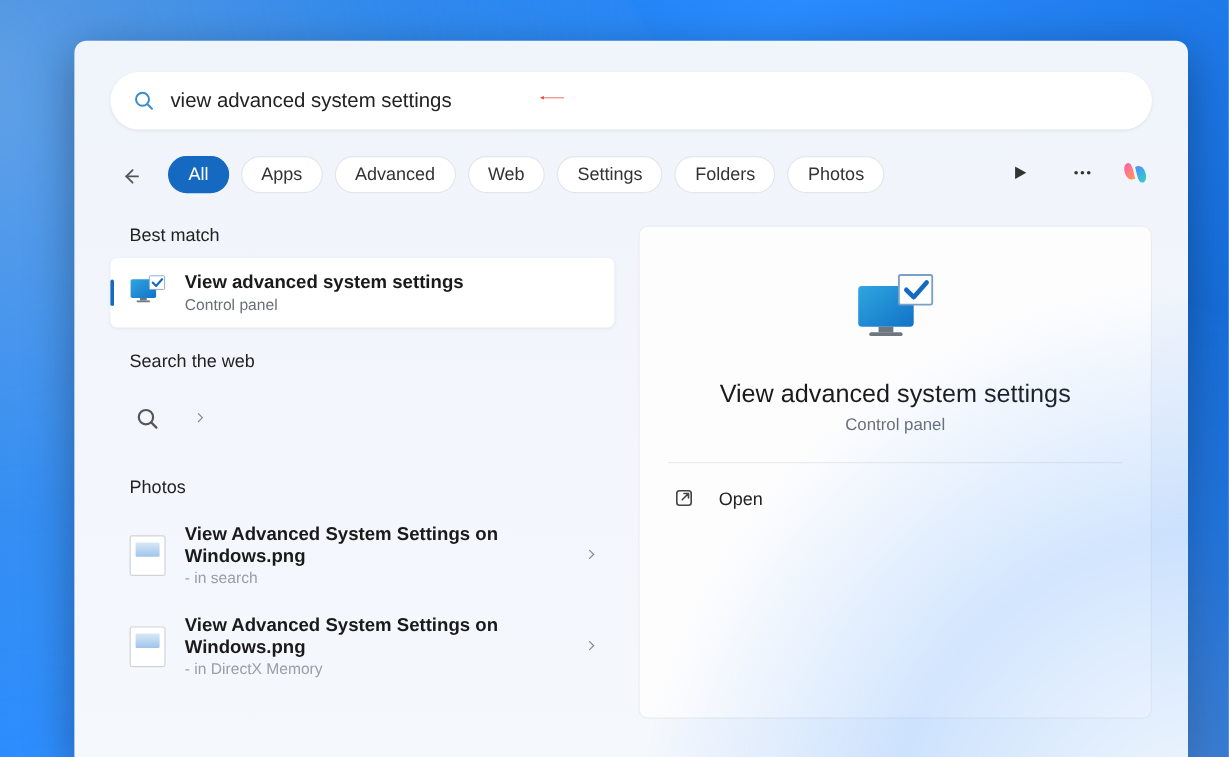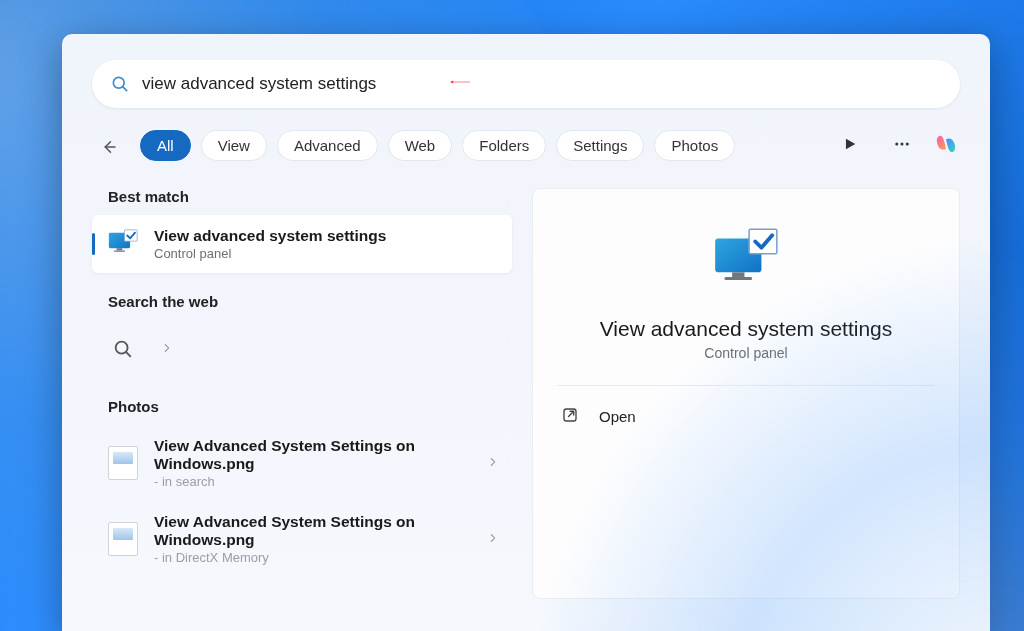--- a/index.html
+++ b/index.html
@@ -123,21 +123,21 @@
     flex: 1;
     background: #fdfdfe;
     border-radius: 8px;
     border: 1px solid #ececef;
     padding: 24px 24px 0 24px;
     min-height: 100%;
   }
 
   .section-header {
     font-size: 15px;
-    font-weight: 700;
+    font-weight: 400;
     color: #222;
     margin: 0 0 10px 16px;
   }
 
   .result-item {
     display: flex;
     align-items: center;
     padding: 12px 14px;
     border-radius: 6px;
     cursor: pointer;
@@ -256,25 +256,25 @@
   </div>
 
   <div class="filter-row">
     <div class="back-btn">
       <svg width="18" height="18" viewBox="0 0 24 24" fill="none">
         <path d="M14 5l-7 7 7 7" stroke="currentColor" stroke-width="2" stroke-linecap="round" stroke-linejoin="round"></path>
         <line x1="7" y1="12" x2="20" y2="12" stroke="currentColor" stroke-width="2" stroke-linecap="round"></line>
       </svg>
     </div>
     <div class="pill active">All</div>
-    <div class="pill">View</div>
+    <div class="pill">Apps</div>
     <div class="pill">Advanced</div>
     <div class="pill">Web</div>
+    <div class="pill">Settings</div>
     <div class="pill">Folders</div>
-    <div class="pill">Settings</div>
     <div class="pill">Photos</div>
     <div class="filter-spacer"></div>
     <div class="header-icon">
       <svg width="14" height="14" viewBox="0 0 24 24">
         <polygon points="5,3 21,12 5,21" fill="currentColor"></polygon>
       </svg>
     </div>
     <div class="header-icon" style="margin:0 6px 0 14px;">
       <svg width="18" height="18" viewBox="0 0 24 24" fill="currentColor">
         <circle cx="5" cy="12" r="2"></circle>

